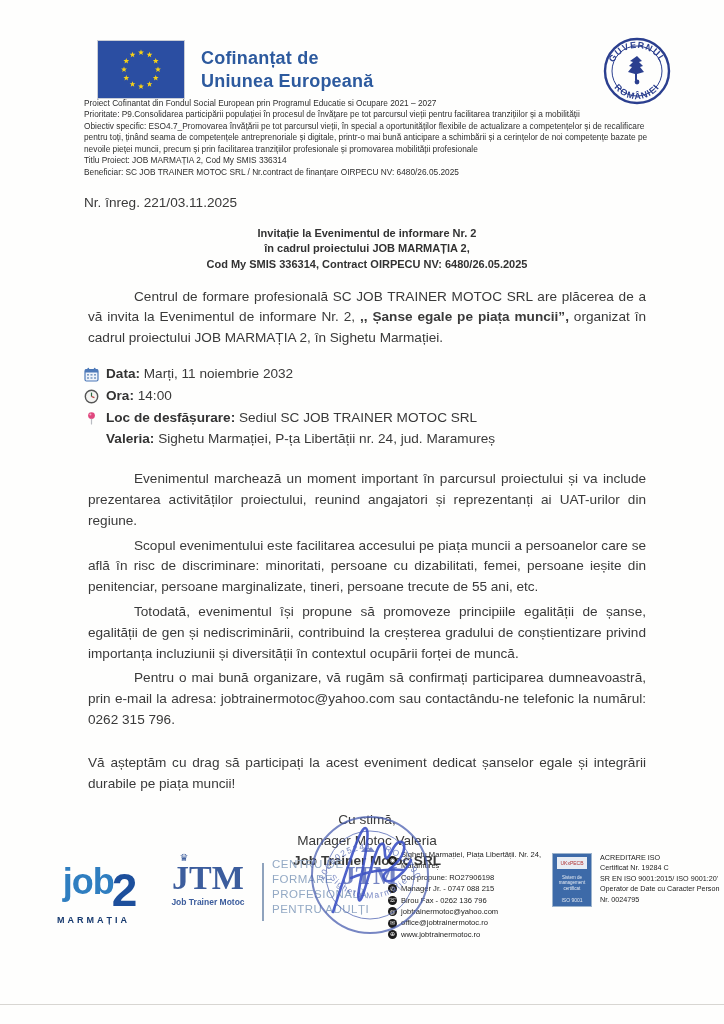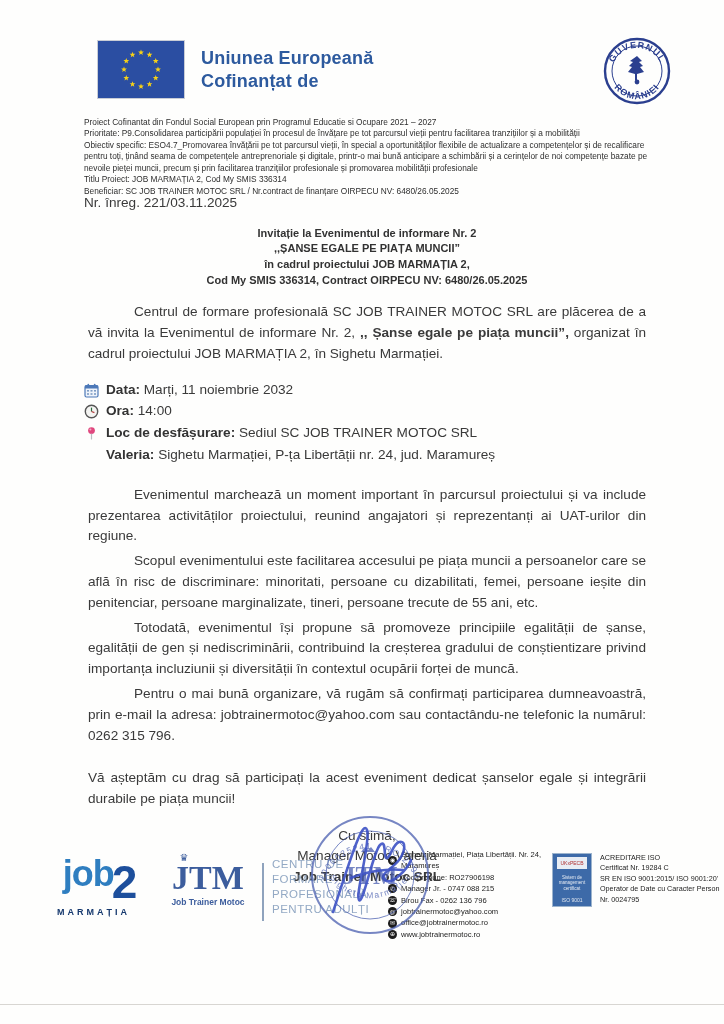--- a/index.html
+++ b/index.html
@@ -12,21 +12,21 @@
   .page{position:absolute;inset:0;background:#fefefd;}
   .bottom-scan-edge{position:absolute;left:0;right:0;top:1004px;height:1px;background:#d8d6d2;}
 
   
   .eu-block{position:absolute;left:97px;top:40px;display:flex;align-items:center;gap:16px;}
   .eu-flag{width:86px;height:57px;display:block;border:1px solid #c9cdd6;}
   .eu-label{color:#2d5a9e;font-weight:bold;font-size:18px;line-height:1.25;letter-spacing:.2px;}
   .gov-seal{position:absolute;left:601px;top:34px;width:72px;height:74px;}
 
   
-  .project-info{position:absolute;left:84px;top:117px;width:570px;font-size:8.3px;line-height:1.38;color:#2e2e2e;}
+  .project-info{position:absolute;left:84px;top:98px;width:570px;font-size:8.3px;line-height:1.38;color:#2e2e2e;}
   .project-info div{margin:0;}
 
   
   .letter{position:absolute;left:84px;top:193px;width:566px;font-size:13.6px;line-height:1.53;color:#3a3a3a;}
   .reg-no{margin:0 0 12px 0;font-size:13.6px;}
   .doc-title{text-align:center;font-weight:bold;font-size:11px;line-height:1.42;margin:8px 0 14px 0;color:#323232;}
   p.par{margin:4px;text-align:justify;}
   p.indent{text-indent:46px;}
   .spacer-s{height:9px;}
   .spacer-m{height:14px;}
@@ -38,21 +38,21 @@
   .detail-text b{color:#333;text-align:center;}
 
   .sign-block{text-align:center;margin-top:16px;line-height:1.5;}
   .sign-block .bold{font-weight:bold;}
 
   
   .stamp-wrap{position:absolute;left:295px;top:800px;width:150px;height:150px;z-index:5;}
 
   
   .footer{position:absolute;left:0;top:845px;width:724px;height:110px;}
-  .job2-logo{position:absolute;left:45px;top:10px;width:110px;text-align:center;}
+  .job2-logo{position:absolute;left:45px;top:18px;width:110px;text-align:center;}
   .job2-word{font-weight:800;font-size:36px;color:#2f7ec0;letter-spacing:-1px;line-height:.9;display:inline-block;}
   .job2-two{font-weight:800;font-size:46px;color:#1d4f9c;display:inline-block;vertical-align:-12px;margin-left:-2px;}
   .job2-sub{font-size:9px;font-weight:bold;letter-spacing:3px;color:#16396e;margin-top:-2px;text-align:left;padding-left:12px;}
   .jtm-logo{position:absolute;left:162px;top:10px;width:92px;text-align:center;color:#3c5d9d;}
   .jtm-crown{font-size:10px;line-height:6px;color:#3c5d9d;margin-left:-48px;}
   .jtm-word{font-family:"Liberation Serif","DejaVu Serif",serif;font-weight:bold;font-size:34px;line-height:1;}
   .jtm-sub{font-family:Liberation Sans, sans-serif;font-size:8.5px;font-weight:bold;margin-top:2px;}
   .footer-divider{position:absolute;left:262px;top:18px;width:2px;height:58px;background:#8fa3bd;}
   .centre-caption{position:absolute;left:272px;top:12px;width:120px;font-size:11.5px;line-height:1.3;letter-spacing:.5px;color:#93a9c4;font-weight:normal;}
   .contact{position:absolute;left:388px;top:4px;width:180px;font-size:7.6px;line-height:1.5;color:#222;}
@@ -86,22 +86,22 @@
             <polygon points="43.00,42.50 43.76,44.45 45.85,44.57 44.24,45.90 44.76,47.93 43.00,46.80 41.24,47.93 41.76,45.90 40.15,44.57 42.24,44.45"></polygon>
             <polygon points="34.50,40.22 35.26,42.17 37.35,42.30 35.74,43.62 36.26,45.65 34.50,44.52 32.74,45.65 33.26,43.62 31.65,42.30 33.74,42.17"></polygon>
             <polygon points="28.28,34.00 29.04,35.95 31.13,36.07 29.51,37.40 30.04,39.43 28.28,38.30 26.51,39.43 27.04,37.40 25.42,36.07 27.51,35.95"></polygon>
             <polygon points="26.00,25.50 26.76,27.45 28.85,27.57 27.24,28.90 27.76,30.93 26.00,29.80 24.24,30.93 24.76,28.90 23.15,27.57 25.24,27.45"></polygon>
             <polygon points="28.28,17.00 29.04,18.95 31.13,19.07 29.51,20.40 30.04,22.43 28.28,21.30 26.51,22.43 27.04,20.40 25.42,19.07 27.51,18.95"></polygon>
             <polygon points="34.50,10.78 35.26,12.73 37.35,12.85 35.74,14.18 36.26,16.20 34.50,15.08 32.74,16.20 33.26,14.18 31.65,12.85 33.74,12.73"></polygon>
           </g>
       </g>
     </svg>
     <div class="eu-label">
+      <div>Cofinanțat de</div>
       <div>Uniunea Europeană</div>
-      <div>Cofinanțat de</div>
     </div>
   </div>
 
   <svg class="gov-seal" viewBox="0 0 72 74">
     <defs>
       <path id="arcTop" d="M 10,40 A 26,26 0 0 1 62,40"></path>
       <path id="arcBot" d="M 8,37 A 28,28 0 0 0 64,37"></path>
     </defs>
     <circle cx="36" cy="37" r="32" fill="none" stroke="#2b3f8f" stroke-width="2.4"></circle>
     <circle cx="36" cy="37" r="25" fill="none" stroke="#2b3f8f" stroke-width="1"></circle>
@@ -123,21 +123,20 @@
     <div>Obiectiv specific: ESO4.7_Promovarea învățării pe tot parcursul vieții, în special a oportunităților flexibile de actualizare a competențelor și de recalificare pentru toți, ținând seama de competențele antreprenoriale și digitale, printr-o mai bună anticipare a schimbării și a cerințelor de noi competențe bazate pe nevoile pieței muncii, precum și prin facilitarea tranzițiilor profesionale și promovarea mobilității profesionale</div>
     <div>Titlu Proiect: JOB MARMAȚIA 2, Cod My SMIS 336314</div>
     <div>Beneficiar: SC JOB TRAINER MOTOC SRL / Nr.contract de finanțare OIRPECU NV: 6480/26.05.2025</div>
   </div>
 
   <div class="letter">
     <p class="reg-no">Nr. înreg. 221/03.11.2025</p>
 
     <div class="doc-title">
       <div>Invitație la Evenimentul de informare Nr. 2</div>
-      <div>,,ȘANSE EGALE PE PIAȚA MUNCII”</div>
       <div>în cadrul proiectului JOB MARMAȚIA 2,</div>
       <div>Cod My SMIS 336314, Contract OIRPECU NV: 6480/26.05.2025</div>
     </div>
 
     <p class="par indent"><span>Centrul de formare profesională SC JOB TRAINER MOTOC SRL are plăcerea de a vă invita la Evenimentul de informare Nr. 2, </span><b>,, Șanse egale pe piața muncii”,</b><span> organizat în cadrul proiectului JOB MARMAȚIA 2, în Sighetu Marmației.</span></p>
 
     <div class="spacer-s"></div>
 
     <div class="details">
       <div class="detail-row">

